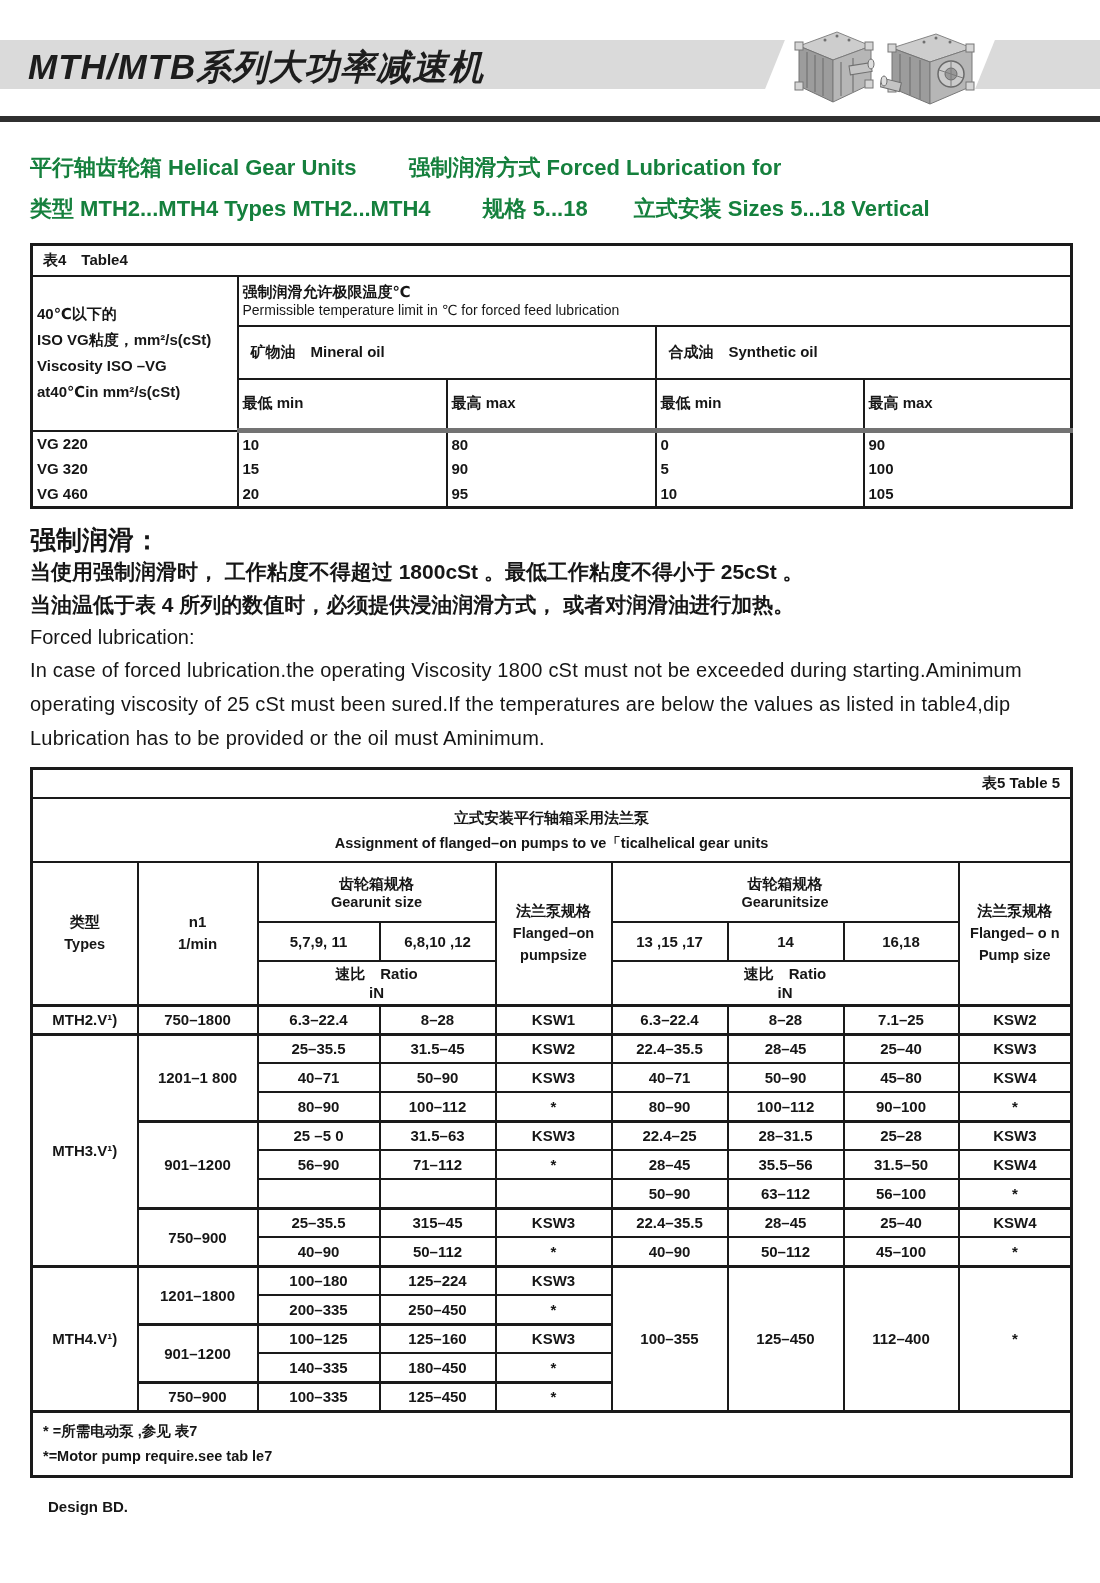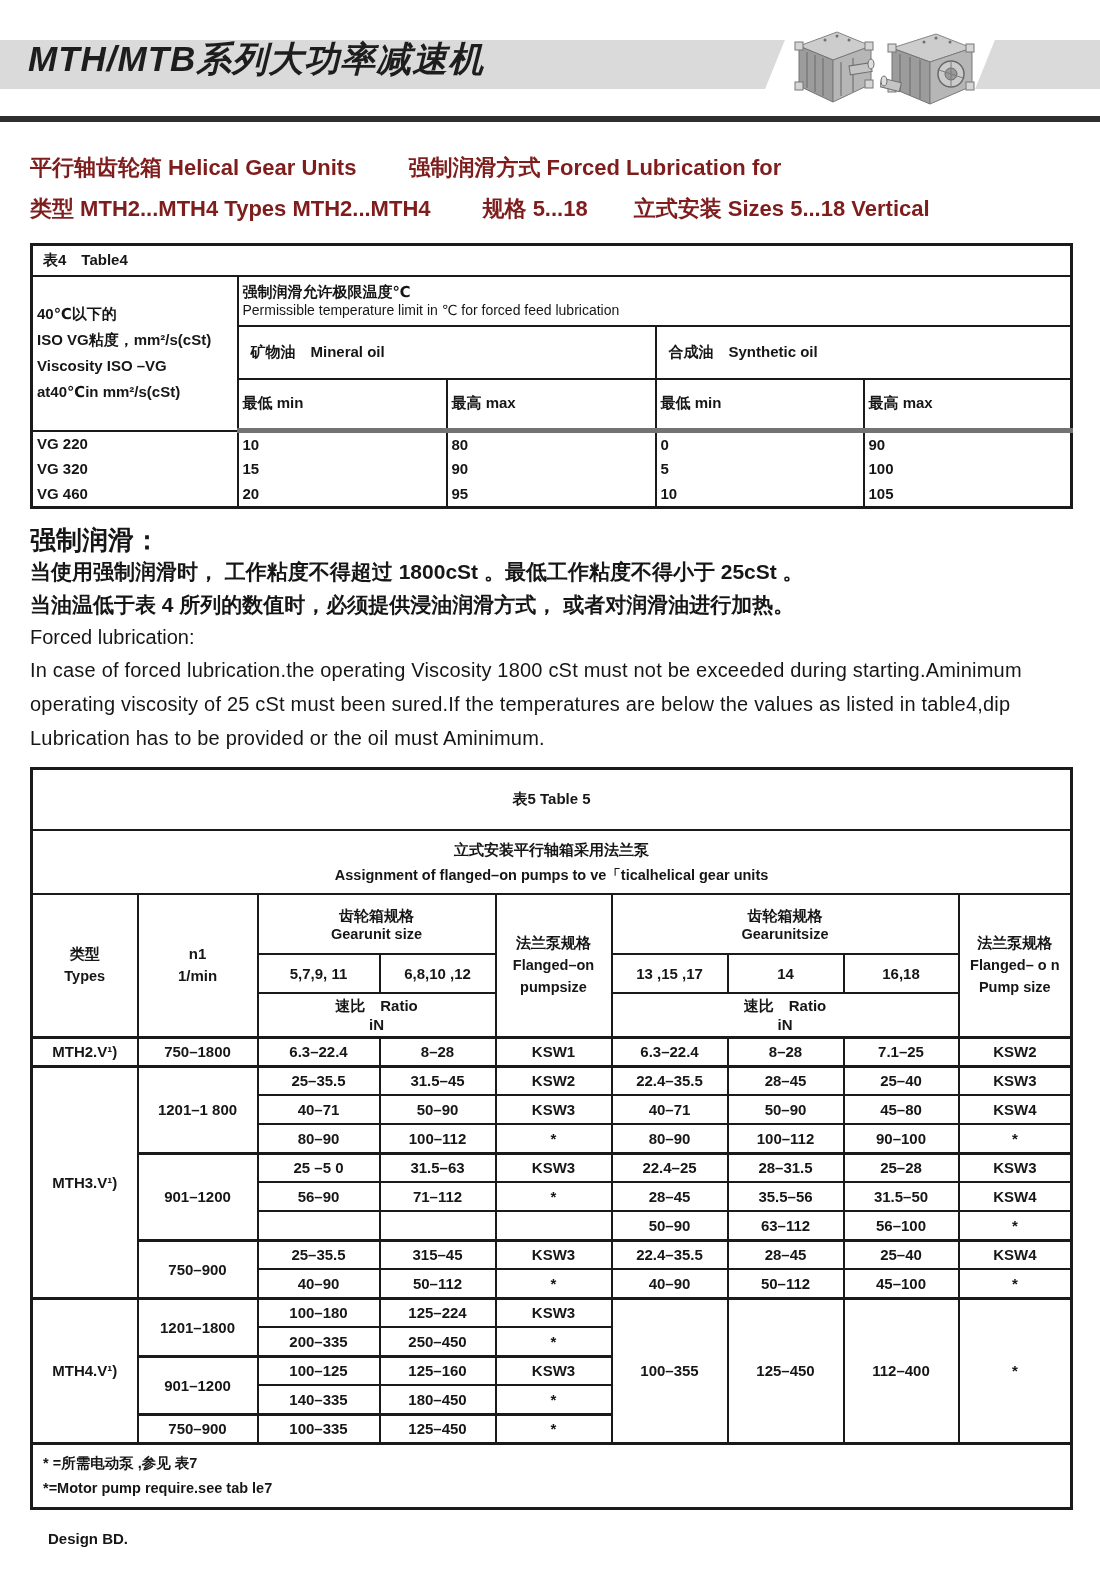--- a/index.html
+++ b/index.html
@@ -7,28 +7,28 @@
   body {
     width:1100px; height:1583px; overflow:hidden; position:relative;
     background:#ffffff; color:#161616;
     font-family:"Liberation Sans","DejaVu Sans",sans-serif;
   }
   
   .banner { position:relative; height:123px; }
   .band   { position:absolute; top:40px; left:0; width:1100px; height:49px; background:#dadada; }
   .notch  { position:absolute; top:40px; left:775px; width:210px; height:49px; background:#ffffff; transform:skewX(-22deg); }
   .banner-title {
-    position:absolute; top:36px; left:28px; white-space:nowrap;
+    position:absolute; top:44px; left:28px; white-space:nowrap;
     font-size:35px; font-style:italic; font-weight:700; letter-spacing:1px; color:#1d1d1d;
   }
   .gear1 { position:absolute; top:22px; left:791px; }
   .gear2 { position:absolute; top:22px; left:880px; }
   .rule  { position:absolute; top:116px; left:0; width:1100px; height:6px; background:#303030; }
   
-  .heading { margin:24px 30px 0; font-size:22px; font-weight:700; line-height:41px; color:#7f1d1d; white-space:nowrap; }
+  .heading { margin:24px 30px 0; font-size:22px; font-weight:700; line-height:41px; color:#15803d; white-space:nowrap; }
   .heading .seg1 { margin-right:52px; }
   .heading .seg2 { margin-right:46px; }
   
   table { border-collapse:collapse; table-layout:fixed; margin-left:30px; margin-right:30px; }
   td { vertical-align:middle; }
   
   #table4 { margin-top:14px; width:1040px; border:3px solid #1a1a1a; }
   #table4 td { border:2px solid #1a1a1a; text-align:left; font-size:15px; font-weight:700; padding:2px 4px; }
   #table4 td.cap { text-align:left; padding:4px 10px; height:31px; }
   #table4 .corner div { line-height:26px; }
@@ -39,21 +39,21 @@
   #table4 tr.d td { border-top:0; border-bottom:0; height:25px; }
   
   .notes { margin:16px 30px 0; }
   .notes .zh-title { font-size:26px; font-weight:700; line-height:30px; }
   .notes .zh { font-size:21px; font-weight:700; line-height:33px; }
   .notes .en-title { font-size:20px; font-weight:400; line-height:32px; }
   .notes .en { font-size:20px; font-weight:400; line-height:34px; letter-spacing:.2px; }
   
   #table5 { margin-top:12px; width:1040px; border:3px solid #1a1a1a; }
   #table5 td { border:2px solid #1a1a1a; text-align:center; font-size:15px; font-weight:700; padding:1px 3px; }
-  #table5 td.cap { text-align:center; height:20px; padding:20px 10px; }
+  #table5 td.cap { text-align:right; height:20px; padding:4px 10px; }
   #table5 td.title { height:64px; }
   #table5 td.title .en { font-weight:600; font-size:14.5px; line-height:24px; }
   #table5 td.title .zh { line-height:26px; }
   #table5 .hA td { height:60px; }
   #table5 .hA .en, #table5 .hmulti .en { font-weight:600; font-size:14.5px; }
   #table5 .hB td { height:39px; }
   #table5 .hC td { height:44px; border-bottom:3px solid #1a1a1a; }
   #table5 .hmulti div { line-height:22px; }
   #table5 tr.b td { height:29px; }
   #table5 tr.sep td { border-top:3px solid #1a1a1a; }

